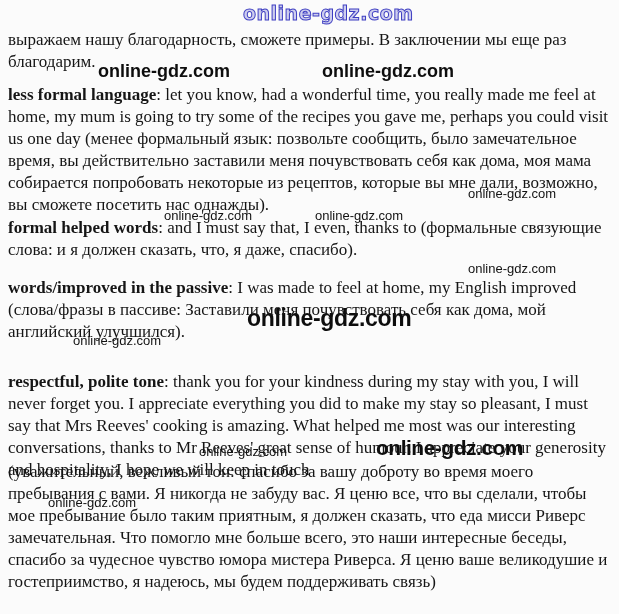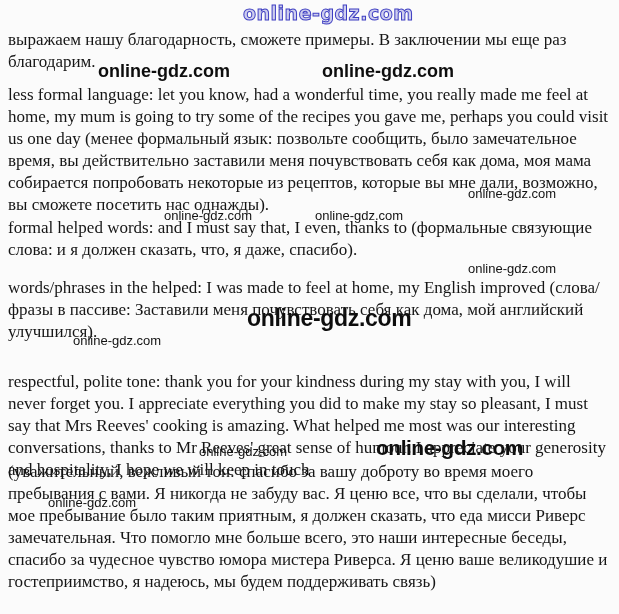--- a/index.html
+++ b/index.html
@@ -15,21 +15,21 @@
     color: #151515;
     font-size: 17px;
     line-height: 22px;
   }
   .para {
     position: absolute;
     left: 8px;
     width: 604px;
     text-align: left;
   }
-  .para b { font-weight: normal; }
+  .para b { font-weight: bold; }
 
   #p-intro       { top: 29px; }
   #p-less-formal { top: 84px; }
   #p-formal-link { top: 217px; }
   #p-passive     { top: 277px; }
   #p-respect-en  { top: 343px; margin-top: 28px; }
   #p-respect-ru  { top: 461px; }
 
   .wm {
     position: absolute;
@@ -83,21 +83,21 @@
 
   <div class="para" id="p-less-formal">
     <b>less formal language</b><span>: let you know, had a wonderful time, you really made me feel at home, my mum is going to try some of the recipes you gave me, perhaps you could visit us one day (менее формальный язык: позвольте сообщить, было замечательное время, вы действительно заставили меня почувствовать себя как дома, моя мама собирается попробовать некоторые из рецептов, которые вы мне дали, возможно, вы сможете посетить нас однажды).</span>
   </div>
 
   <div class="para" id="p-formal-link">
     <b>formal helped words</b><span>: and I must say that, I even, thanks to (формальные связующие слова: и я должен сказать, что, я даже, спасибо).</span>
   </div>
 
   <div class="para" id="p-passive">
-    <b>words/phrases in the helped</b><span>: I was made to feel at home, my English improved (слова/фразы в пассиве: Заставили меня почувствовать себя как дома, мой английский улучшился).</span>
+    <b>words/improved in the passive</b><span>: I was made to feel at home, my English improved (слова/фразы в пассиве: Заставили меня почувствовать себя как дома, мой английский улучшился).</span>
   </div>
 
   <div class="para" id="p-respect-en">
     <b>respectful, polite tone</b><span>: thank you for your kindness during my stay with you, I will never forget you. I appreciate everything you did to make my stay so pleasant, I must say that Mrs Reeves' cooking is amazing. What helped me most was our interesting conversations, thanks to Mr Reeves' great sense of humour. I appreciate your generosity and hospitality, I hope we will keep in touch</span>
   </div>
 
   <div class="para" id="p-respect-ru">(уважительный, вежливый тон: спасибо за вашу доброту во время моего пребывания с вами. Я никогда не забуду вас. Я ценю все, что вы сделали, чтобы мое пребывание было таким приятным, я должен сказать, что еда мисси Риверс замечательная. Что помогло мне больше всего, это наши интересные беседы, спасибо за чудесное чувство юмора мистера Риверса. Я ценю ваше великодушие и гостеприимство, я надеюсь, мы будем поддерживать связь)</div>
 
 </div>
 

